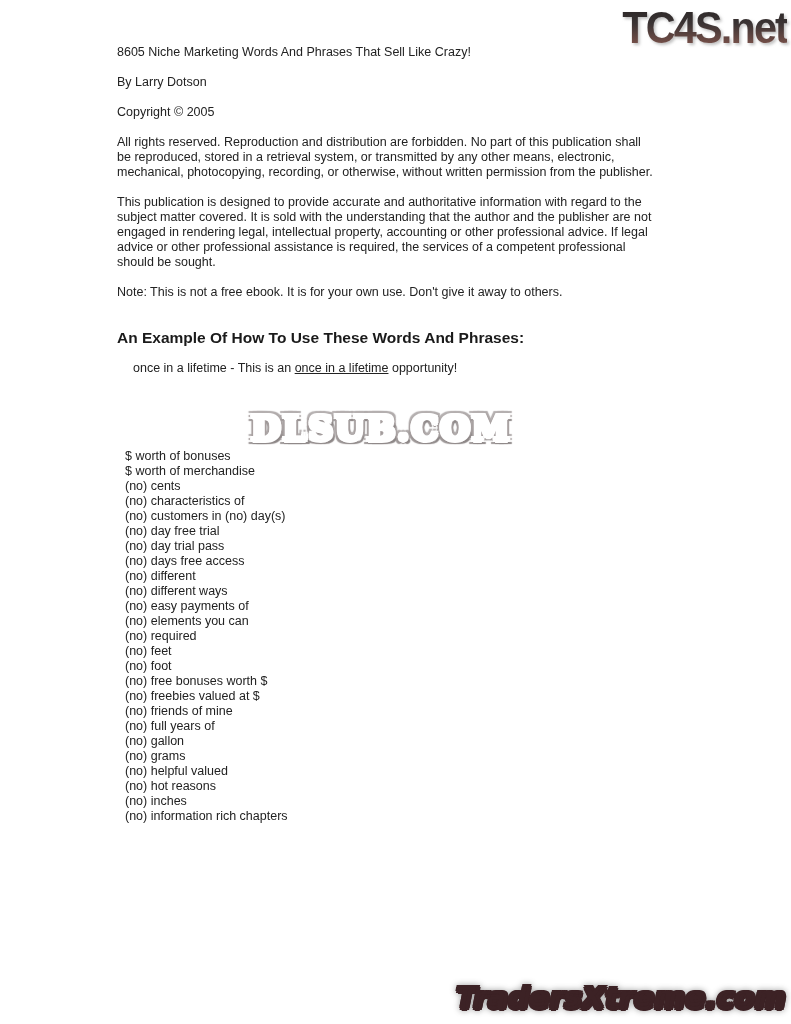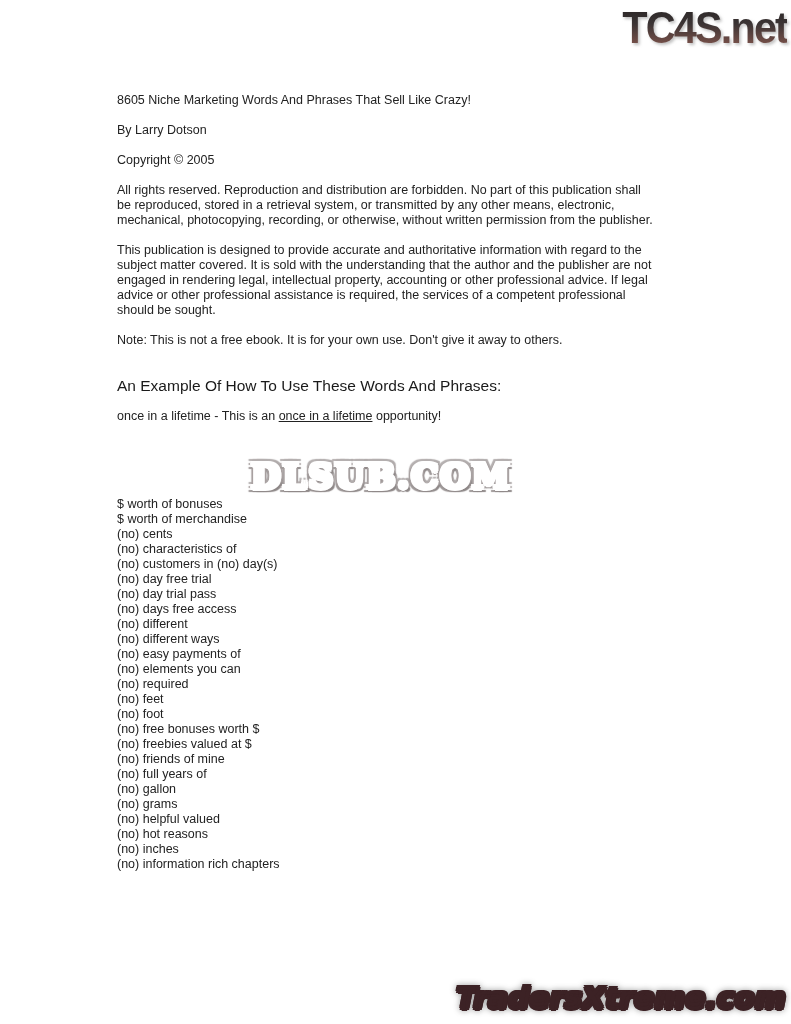--- a/index.html
+++ b/index.html
@@ -34,39 +34,39 @@
     filter: drop-shadow(2px 2px 1.5px rgba(140,140,140,0.55));
     cursor: pointer;
   }
 
   
   .content {
     position: absolute;
     left: 117px;
     top: 0;
     width: 600px;
-    padding-top: 93px;
+    padding-top: 45px;
   }
   .content p {
     margin: 0 0 15px 0;
     font-size: 12.5px;
     line-height: 15px;
     white-space: pre-line;
   }
   .example-heading {
     font-size: 15.5px;
     line-height: 19px;
-    font-weight: normal;
+    font-weight: bold;
     margin: 28px 0 14px 0;
     color: #1a1a1a;
   }
   .example-sentence {
     font-size: 12.5px;
     line-height: 15px;
-    margin: 0 0 15px 0;
+    margin: 0 0 15px 16px;
   }
   .example-sentence .underlined {
     text-decoration: underline;
   }
 
   
   .dlsub-logo {
     display: inline-block;
     margin: 16px 0 0 134px;
     height: 42px;
@@ -84,20 +84,21 @@
       -2.5px 0 0 #ffffff, 2.5px 0 0 #ffffff, 0 -2.5px 0 #ffffff, 0 2.5px 0 #ffffff,
       -4px 0 1px #a9a2a2, 4px 0 1px #a9a2a2, 0 4px 1px #918a8a, 0 -4px 1px #b5b0b0,
       4px 4px 1px #8d8787, -4px 4px 1px #9d9797, 4px -4px 1px #b0abab, -4px -4px 1px #b5b0b0;
     cursor: pointer;
   }
 
   
   .phrase-list {
     font-size: 12.5px;
     line-height: 15px;
+    margin-left: 8px;
   }
   .phrase-line {
     height: 15px;
     white-space: nowrap;
   }
 
   
   .footer-logo {
     position: absolute;
     top: 981px;

